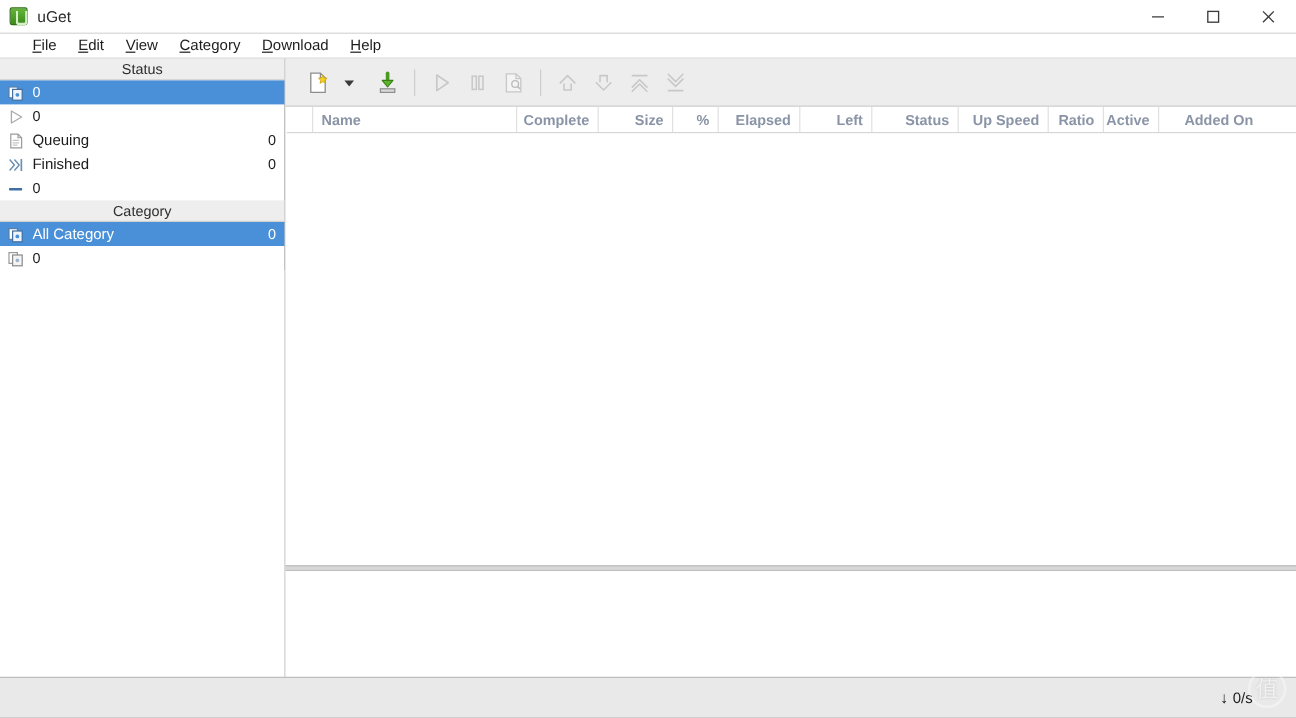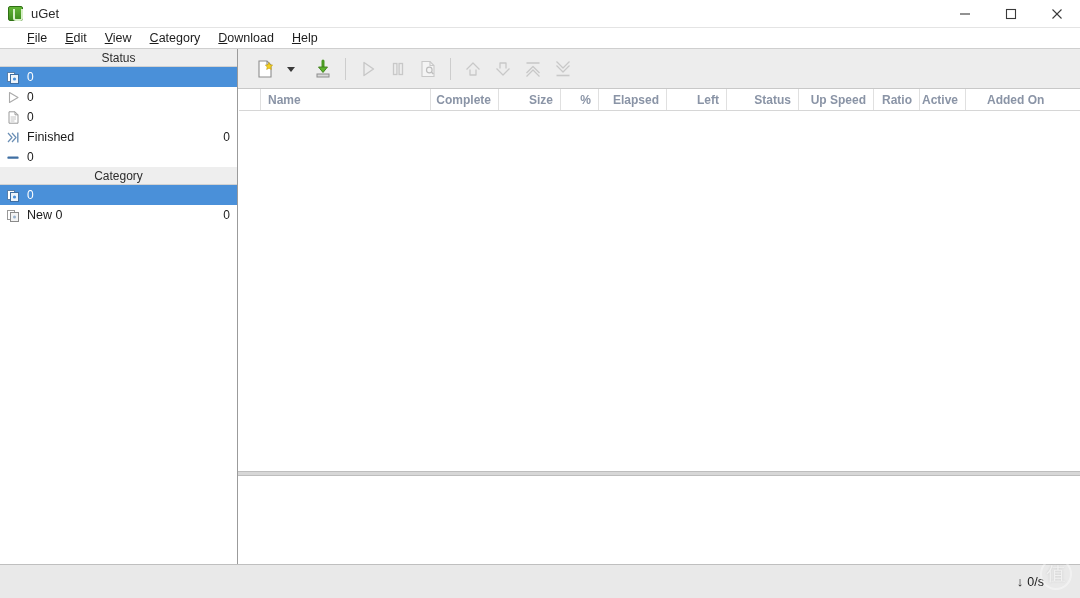--- a/index.html
+++ b/index.html
@@ -278,20 +278,21 @@
           <div class="srow">
             <span class="ico">
               <svg width="15" height="15" viewBox="0 0 15 15">
                 <path d="M3 1.8 h6 l3 3 v8.4 h-9 z" fill="#ffffff" stroke="#9a9a9a" stroke-width="1"></path>
                 <path d="M9 1.8 v3 h3" fill="none" stroke="#9a9a9a" stroke-width="1"></path>
                 <line x1="4.6" y1="7" x2="10" y2="7" stroke="#c4c4c4" stroke-width="1"></line>
                 <line x1="4.6" y1="9" x2="10" y2="9" stroke="#c4c4c4" stroke-width="1"></line>
                 <line x1="4.6" y1="11" x2="8.5" y2="11" stroke="#c4c4c4" stroke-width="1"></line>
               </svg>
             </span>
+            <span class="lbl">Queuing</span>
             <span class="cnt">0</span>
           </div>
           <div class="srow">
             <span class="ico">
               <svg width="15" height="15" viewBox="0 0 15 15">
                 <path d="M2 3 L6 7.5 L2 12" fill="none" stroke="#6b8fb5" stroke-width="1.2" stroke-linejoin="round"></path>
                 <path d="M6 3 L10 7.5 L6 12" fill="none" stroke="#6b8fb5" stroke-width="1.2" stroke-linejoin="round"></path>
                 <line x1="11.8" y1="2.6" x2="11.8" y2="12.4" stroke="#6b8fb5" stroke-width="1.4"></line>
               </svg>
             </span>
@@ -310,31 +311,31 @@
       <div class="section-head">Category</div>
       <div id="category-list">
           <div class="srow sel">
             <span class="ico">
               <svg width="15" height="15" viewBox="0 0 15 15">
                 <rect x="1.5" y="2.5" width="7" height="9" fill="#ffffff" stroke="#5a7fa8" stroke-width="1"></rect>
                 <rect x="4.5" y="4.5" width="8" height="9" fill="#eef4fa" stroke="#3f6fa3" stroke-width="1"></rect>
                 <circle cx="8.5" cy="9" r="1.6" fill="#4a90d9"></circle>
               </svg>
             </span>
+            <span class="lbl">All Category</span>
             <span class="cnt">0</span>
           </div>
           <div class="srow">
             <span class="ico">
               <svg width="15" height="15" viewBox="0 0 15 15">
                 <rect x="1.5" y="2.5" width="7" height="9" fill="#ffffff" stroke="#999999" stroke-width="1"></rect>
                 <rect x="4.5" y="4.5" width="8" height="9" fill="#f4f4f4" stroke="#8a8a8a" stroke-width="1"></rect>
                 <circle cx="8.5" cy="9" r="1.5" fill="#9bb3cc"></circle>
               </svg>
             </span>
-            <span class="lbl">New 0</span>
             <span class="cnt">0</span>
           </div>
         </div>
       <div class="sidebar-filler"></div>
     </div>
 
     <div class="right">
 
       <div class="toolbar">
         <div class="tbtn">

